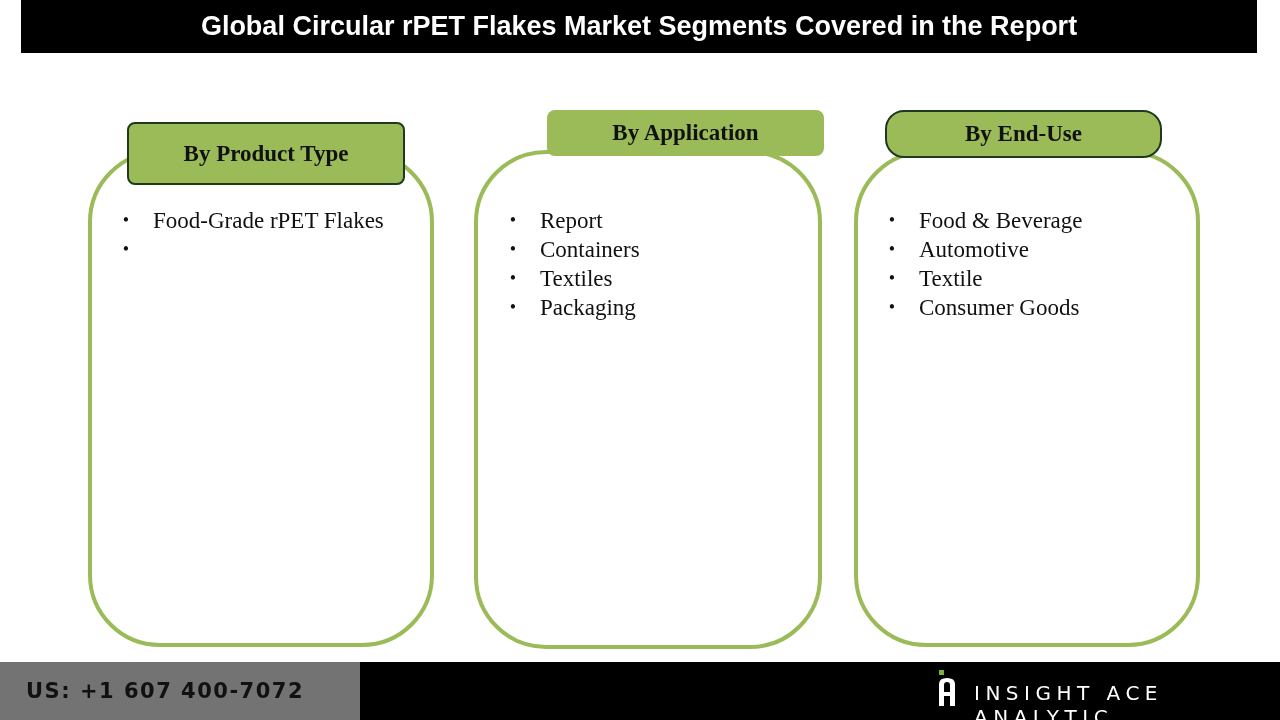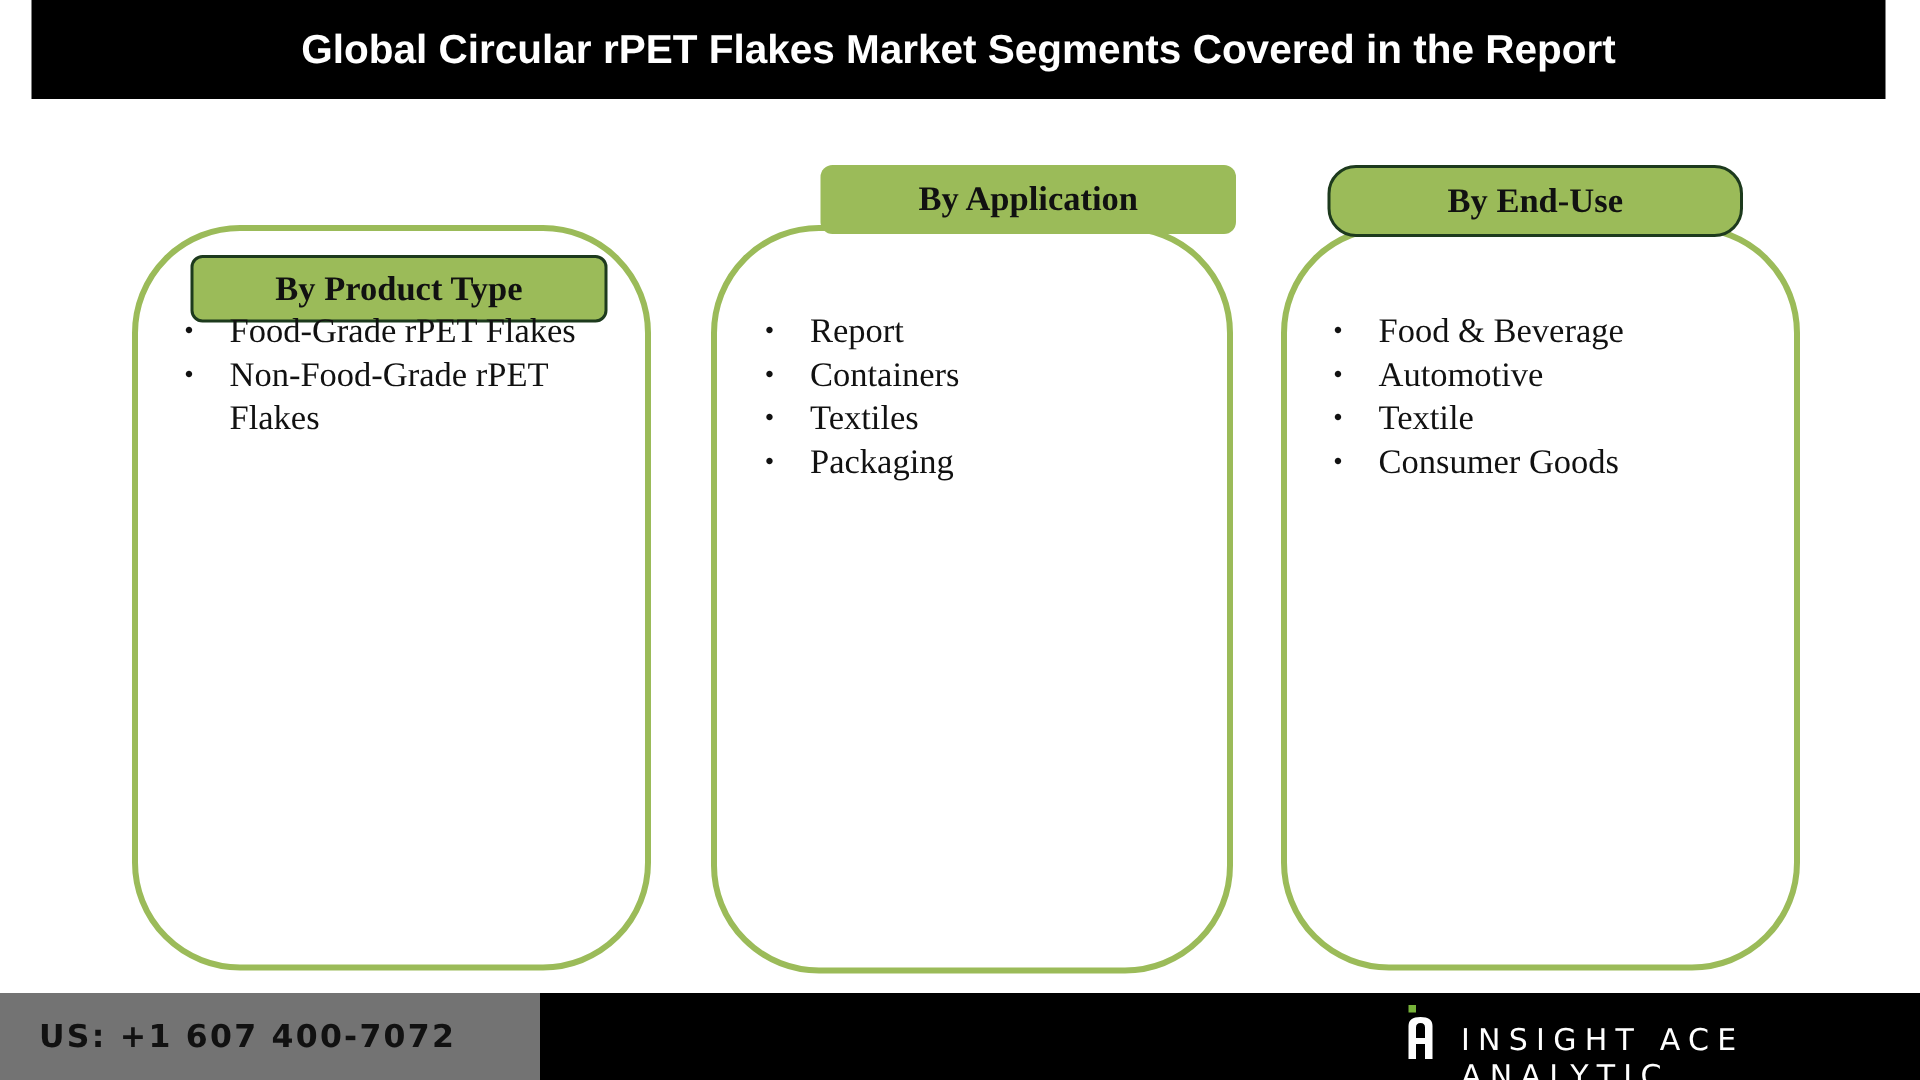--- a/index.html
+++ b/index.html
@@ -1,19 +1,19 @@
 <!DOCTYPE html>
 <html><head>
 <meta charset="utf-8">
 <style>
   * { margin:0; padding:0; box-sizing:border-box; }
   html, body { width:1280px; height:720px; background:#ffffff; overflow:hidden; }
   body { position:relative; font-family:"Liberation Serif", serif; }
   .title-bar {
-    position:absolute; left:21px; top:0; width:1236px; height:66px;
+    position:absolute; left:21px; top:0; width:1236px; height:53px;
     background:#000; color:#fff;
     font-family:"Liberation Sans", sans-serif; font-weight:bold; font-size:27px;
     display:flex; align-items:center; justify-content:center;
   }
   .panel {
     position:absolute; border:4px solid #9bbb59; border-radius:72px;
     background:#fff;
   }
   .tab {
     position:absolute; background:#9bbb59; border-radius:8px;
@@ -37,24 +37,24 @@
     position:absolute; left:974px; top:681px;
     font-family:"DejaVu Sans", sans-serif; font-size:20px; color:#fff; letter-spacing:5.5px;
   }
 </style>
 </head>
 <body>
 
 <div class="title-bar">Global Circular rPET Flakes Market Segments Covered in the Report</div>
 
 <div class="panel" style="left:88px; top:150px; width:346px; height:497px;"></div>
-<div class="tab dark" style="left:127px; top:122px; width:278px; height:45px;margin-top:48px;">By Product Type</div>
+<div class="tab dark" style="left:127px; top:122px; width:278px; height:63px;">By Product Type</div>
 <ul class="items" style="left:116px; top:206px; width:300px;">
   <li><span class="bullet">•</span><span>Food-Grade rPET Flakes</span></li>
-  <li><span class="bullet">•</span><span>Non-Food-Grade rPET Flakes</span></li>
+  <li><span class="bullet">•</span></li>
 </ul>
 
 <div class="panel" style="left:474px; top:150px; width:348px; height:499px;"></div>
 <div class="tab" style="left:506px; top:110px; width:277px; height:46px;margin-left:41px;">By Application</div>
 <ul class="items" style="left:503px; top:206px; width:300px;">
   <li><span class="bullet">•</span><span>Report</span></li>
   <li><span class="bullet">•</span><span>Containers</span></li>
   <li><span class="bullet">•</span><span>Textiles</span></li>
   <li><span class="bullet">•</span><span>Packaging</span></li>
 </ul>

